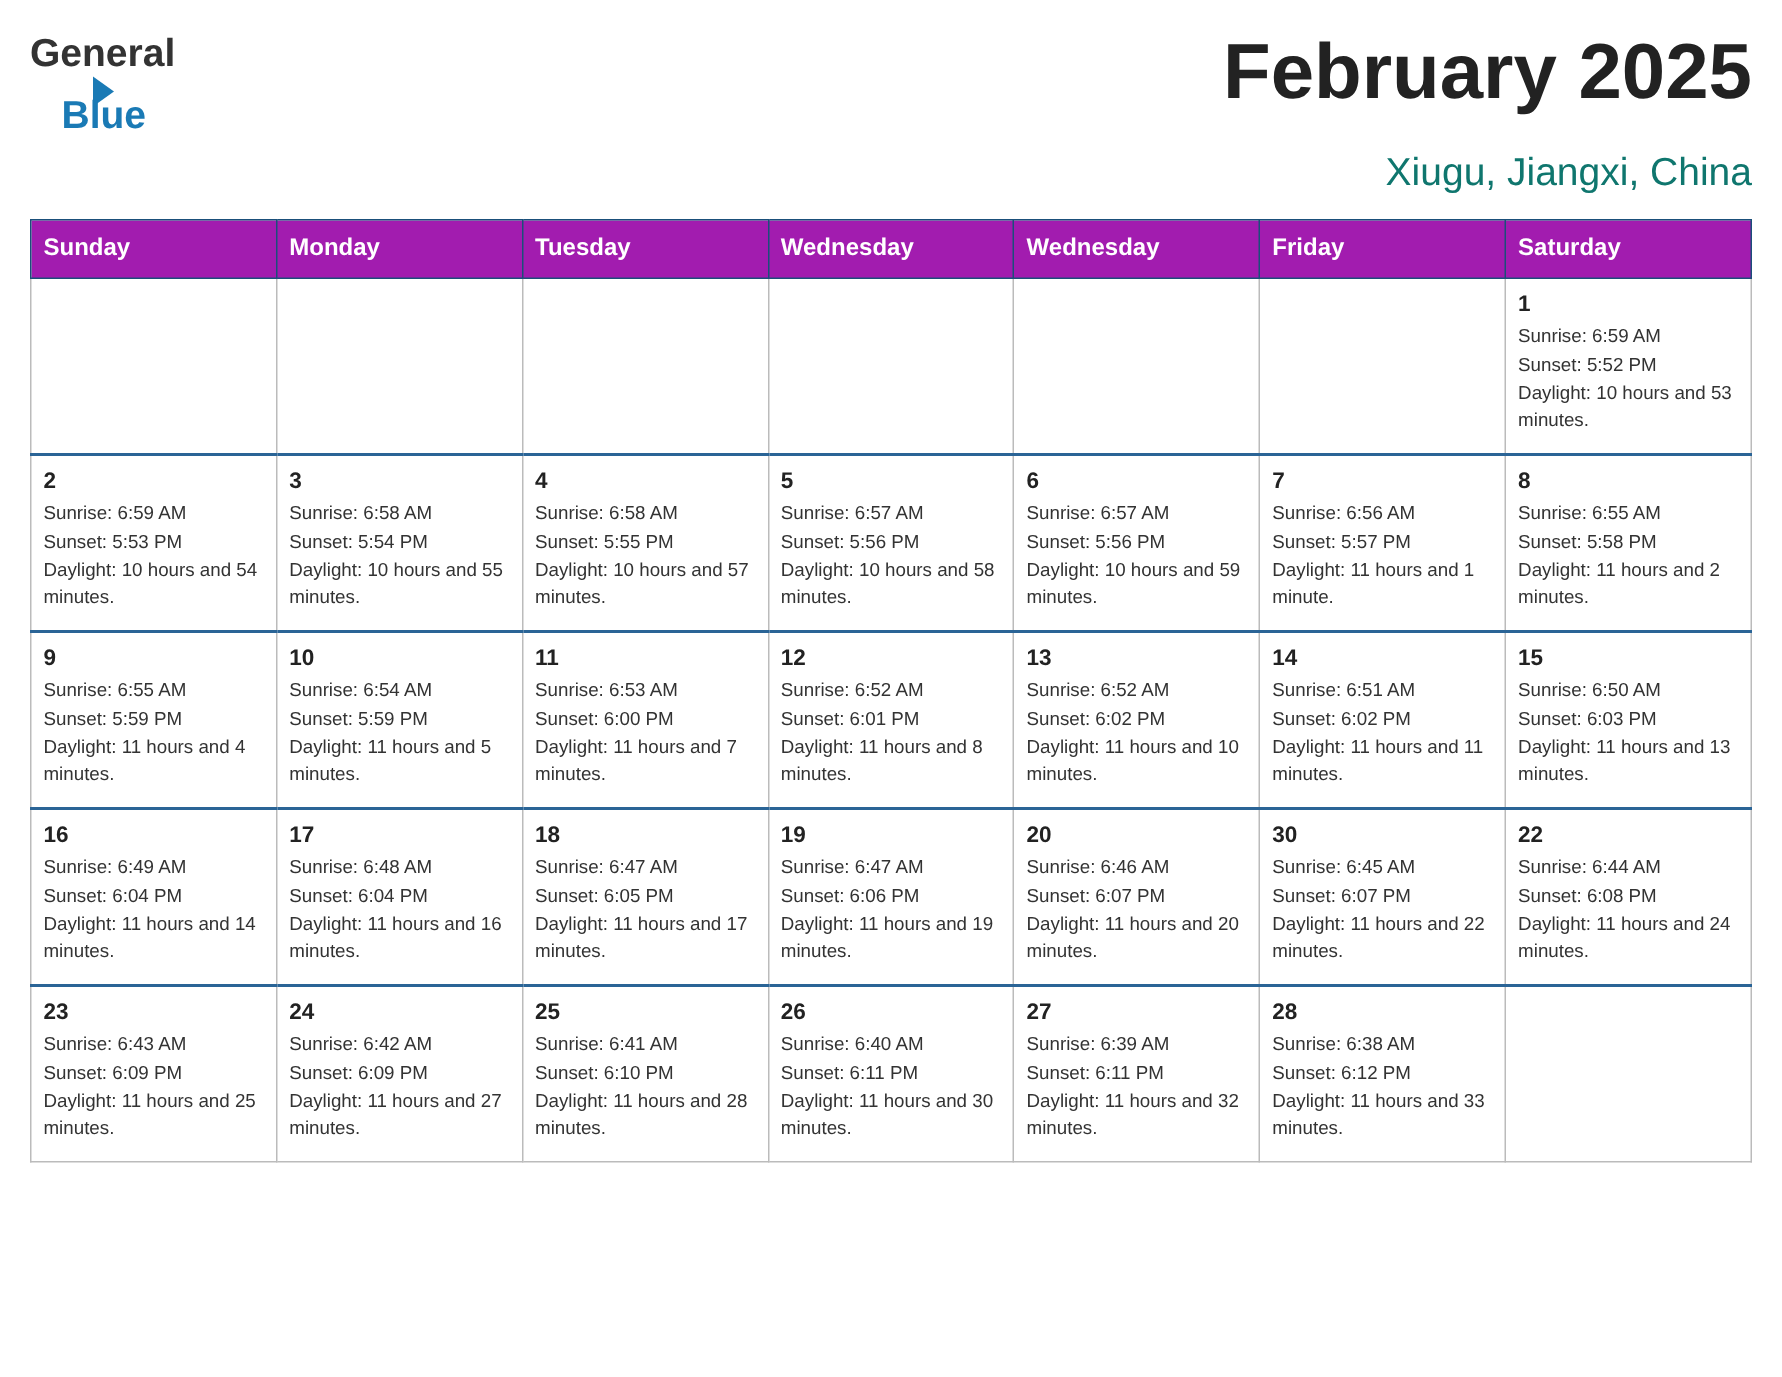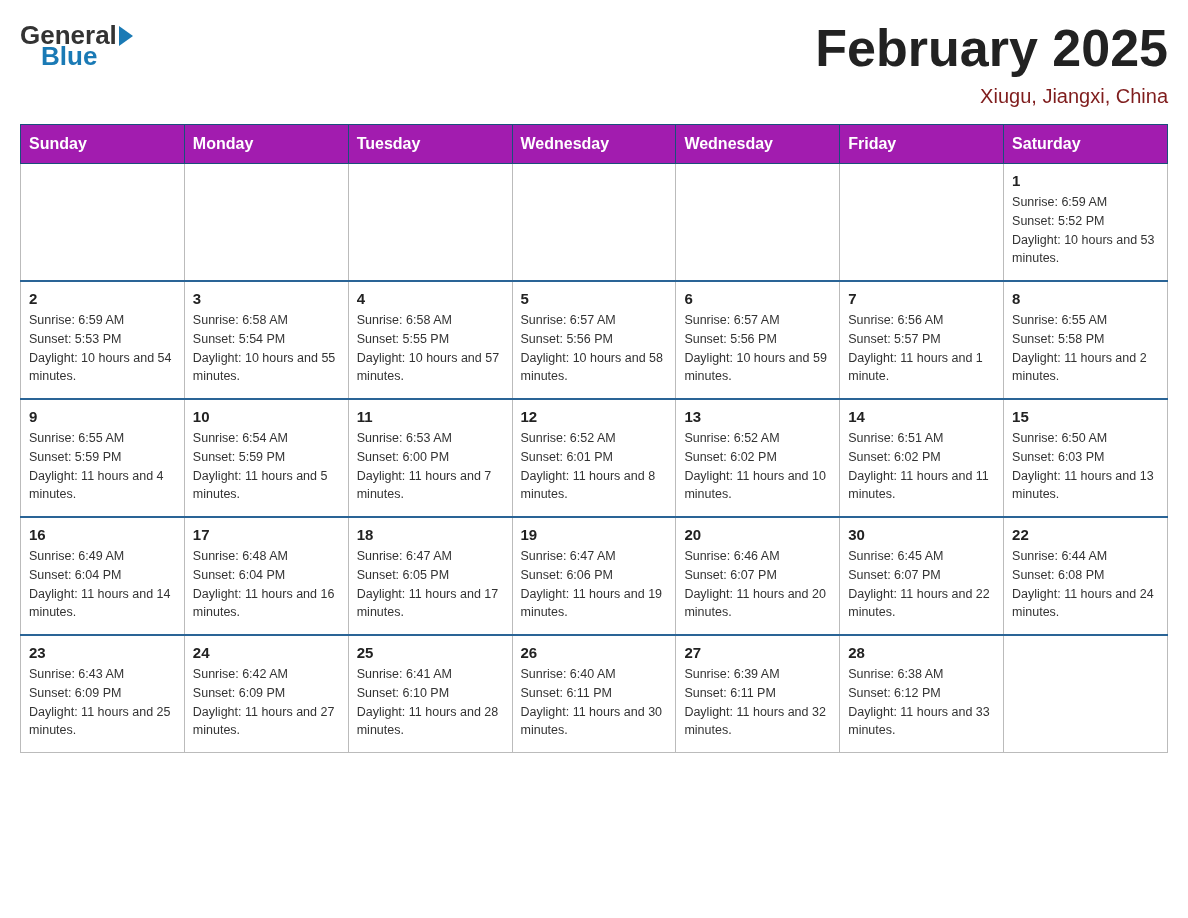--- a/index.html
+++ b/index.html
@@ -47,23 +47,23 @@
       text-align: right;
     }
     .month-title {
       font-size: 52px;
       font-weight: bold;
       color: #222;
       line-height: 1.1;
       text-align: center;
     }
     .location {
-      font-size: 20px;
-      color: #7f1d1d;
-      margin-top: 8px;
+      font-size: 26px;
+      color: #0f766e;
+      margin-top: 22px;
     }
     .calendar {
       width: 100%;
       border-collapse: collapse;
       border: 1px solid #999;
     }
     .calendar th {
       background-color: #a21caf;
       color: #fff;
       font-size: 16px;
@@ -98,21 +98,21 @@
     }
     .row-separator td {
       border-top: 2px solid #2a6496;
     }
   </style>
 </head>
 <body>
 
 <div class="header">
   <div class="logo">
-    <div style="display:flex; align-items:center;">
+    <div style="display:flex; align-items:center;flex-direction:column;">
       <span class="logo-general">General</span>
       <span class="logo-arrow"></span>
     </div>
     <div style="display:flex; align-items:center; margin-top:-4px; margin-left:21px;">
       <span class="logo-blue">Blue</span>
     </div>
   </div>
   <div class="title-block">
     <div class="month-title">February 2025</div>
     <div class="location">Xiugu, Jiangxi, China</div>

